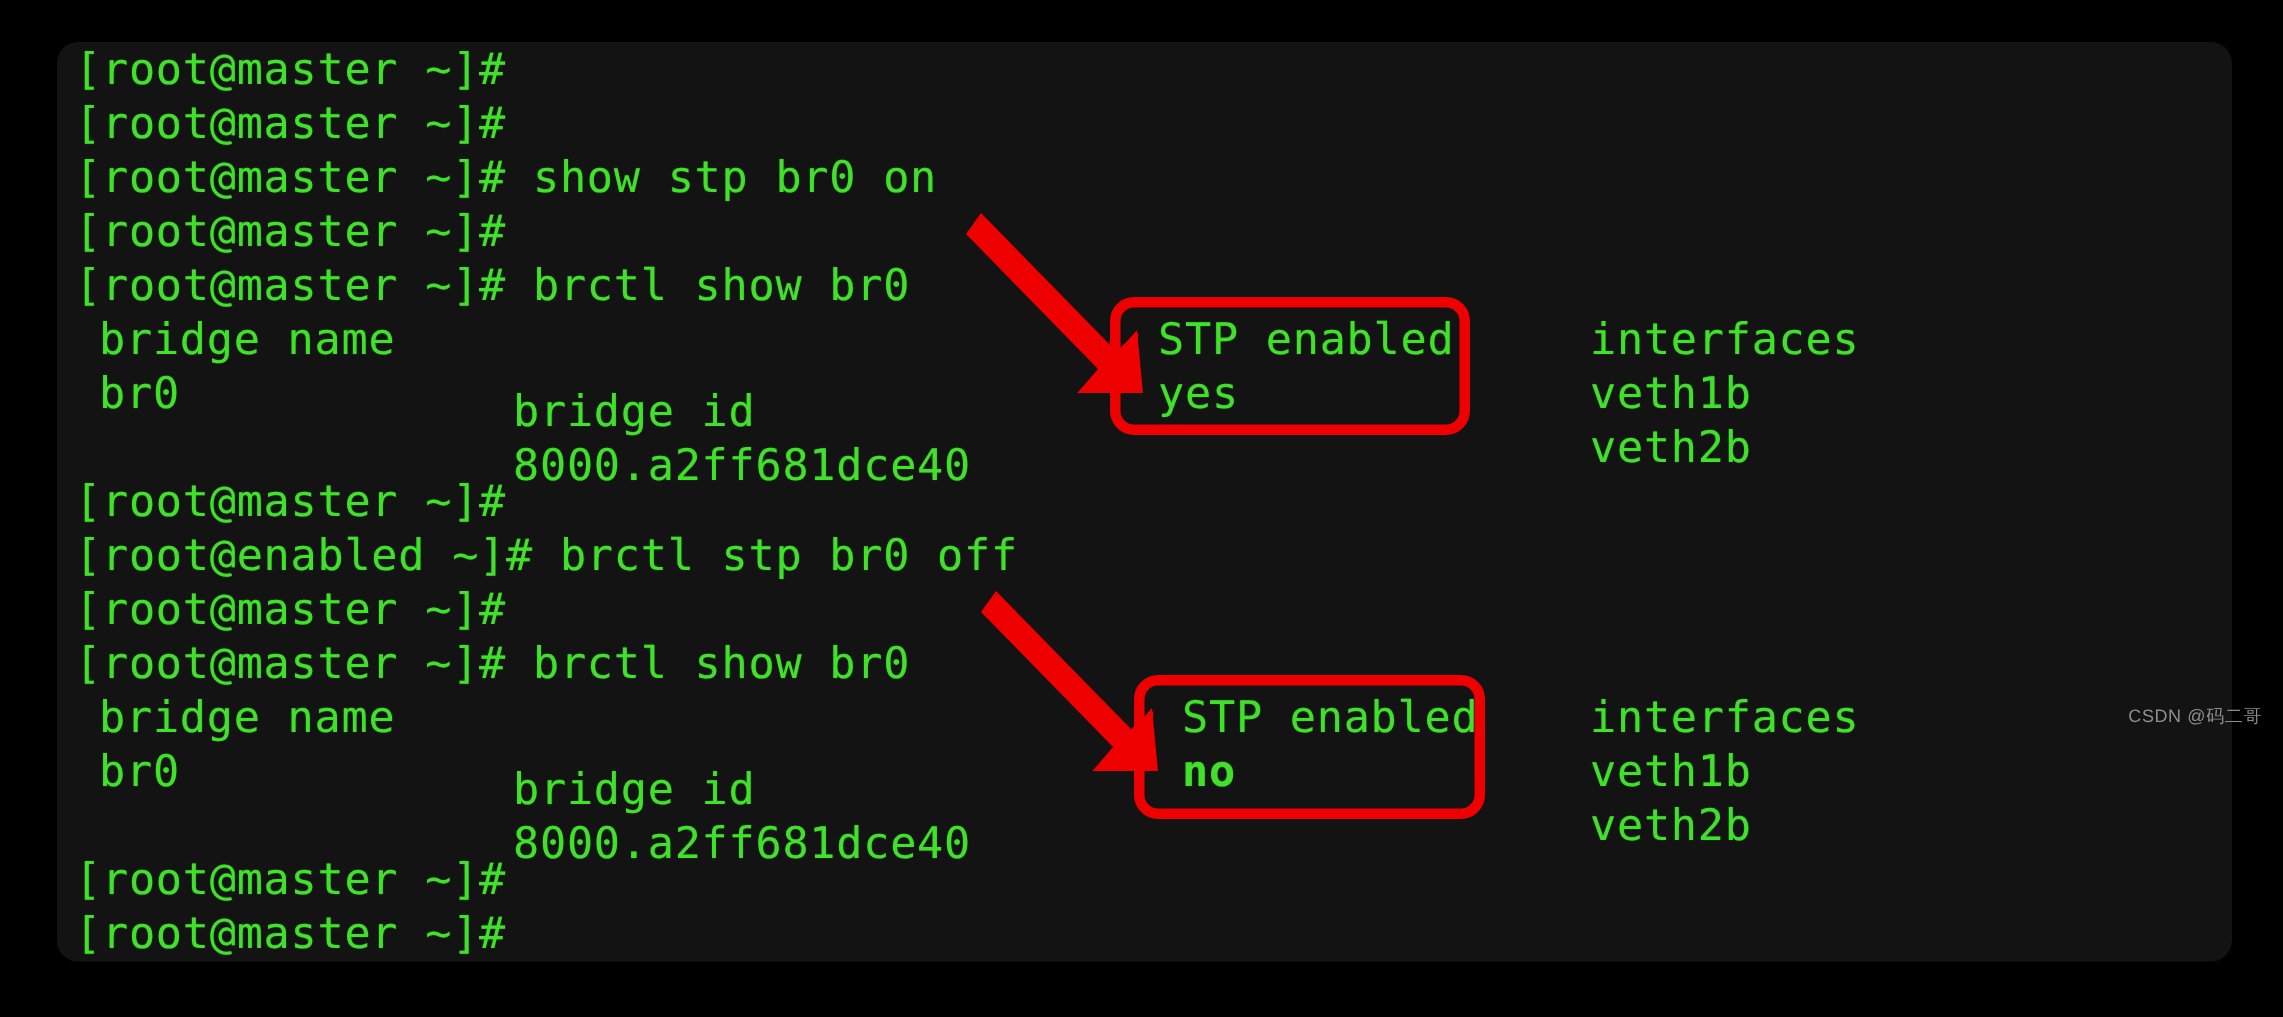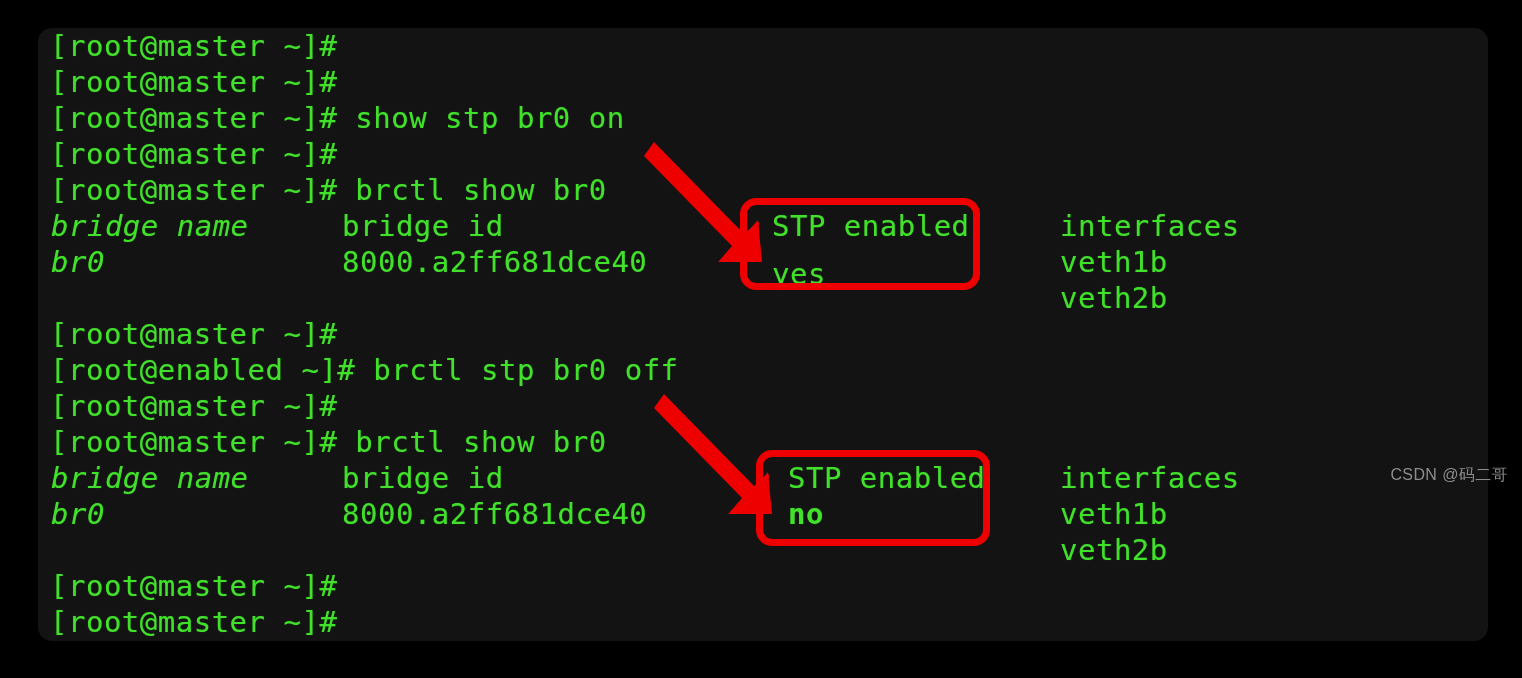--- a/index.html
+++ b/index.html
@@ -48,22 +48,22 @@
     left: 0;
     white-space: pre;
     font-family: "DejaVu Sans Mono", "Liberation Mono", monospace;
     font-size: 29px;
     line-height: 36px;
     letter-spacing: 0.5px;
     color: #41e02b;
     text-shadow: 0 0 1px rgba(65,224,43,0.45);
   }
 
-  .col-name   { left: 1px; font-style: italic; }
-  .col-id     { left: 292px; }
+  .col-name   { left: 16px; }
+  .col-id     { left: 292px; margin-top: 48px; }
   .col-stp    { left: 722px; }
   .col-iface  { left: 1010px; }
 
   
   .redbox {
     position: absolute;
     border: 7px solid #ee0000;
     border-radius: 16px;
     box-sizing: border-box;
     background: transparent;
@@ -89,21 +89,21 @@
   }
   #arrow-one { left: 640px; top: 130px; width: 150px; height: 145px; }
   #arrow-two { left: 650px; top: 382px; width: 150px; height: 145px; }
 
   
   #watermark {
     position: absolute;
     right: 14px;
     bottom: 8px;
     font-family: "Liberation Sans", "DejaVu Sans", sans-serif;
-    font-size: 16px;
+    font-size: 12px;
     color: #8d8d8d;
     letter-spacing: 0.4px;
   }
 </style>
 </head>
 <body>
 
 <div id="page">
 
   <div id="terminal">
@@ -119,21 +119,21 @@
 
       <div class="line" style="top:144px;">[root@master ~]# brctl show br0</div>
 
       <div class="line col-name" style="top:180px;">bridge name</div>
       <div class="line col-id" style="top:180px;">bridge id</div>
       <div class="line col-stp" style="top:180px;">STP enabled</div>
       <div class="line col-iface" style="top:180px;">interfaces</div>
 
       <div class="line col-name" style="top:216px;">br0</div>
       <div class="line col-id" style="top:216px;">8000.a2ff681dce40</div>
-      <div class="line col-stp" style="top:228px;">yes</div>
+      <div class="line col-stp" style="top:216px;">yes</div>
       <div class="line col-iface" style="top:216px;">veth1b</div>
 
       <div class="line col-iface" style="top:252px;">veth2b</div>
 
       <div class="line" style="top:288px;">[root@master ~]#</div>
 
       <div class="line" style="top:324px;">[root@enabled ~]# brctl stp br0 off</div>
 
       <div class="line" style="top:360px;">[root@master ~]#</div>
 

